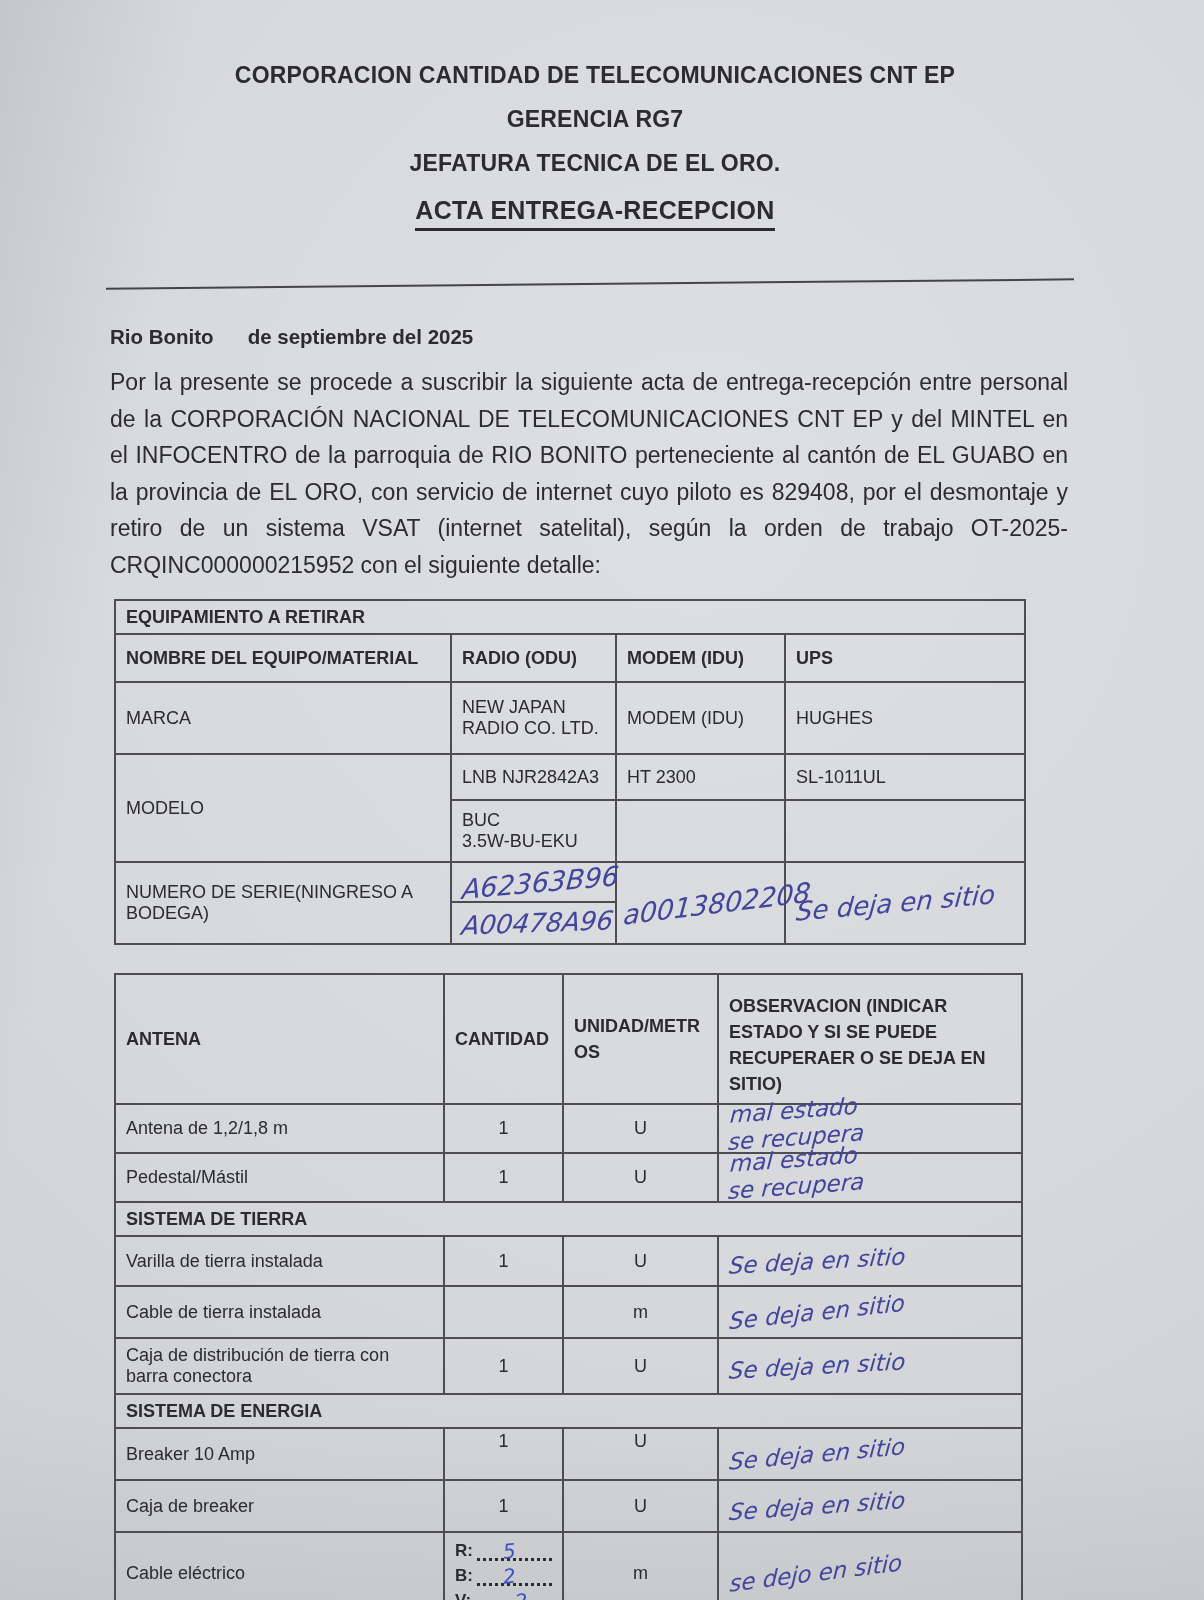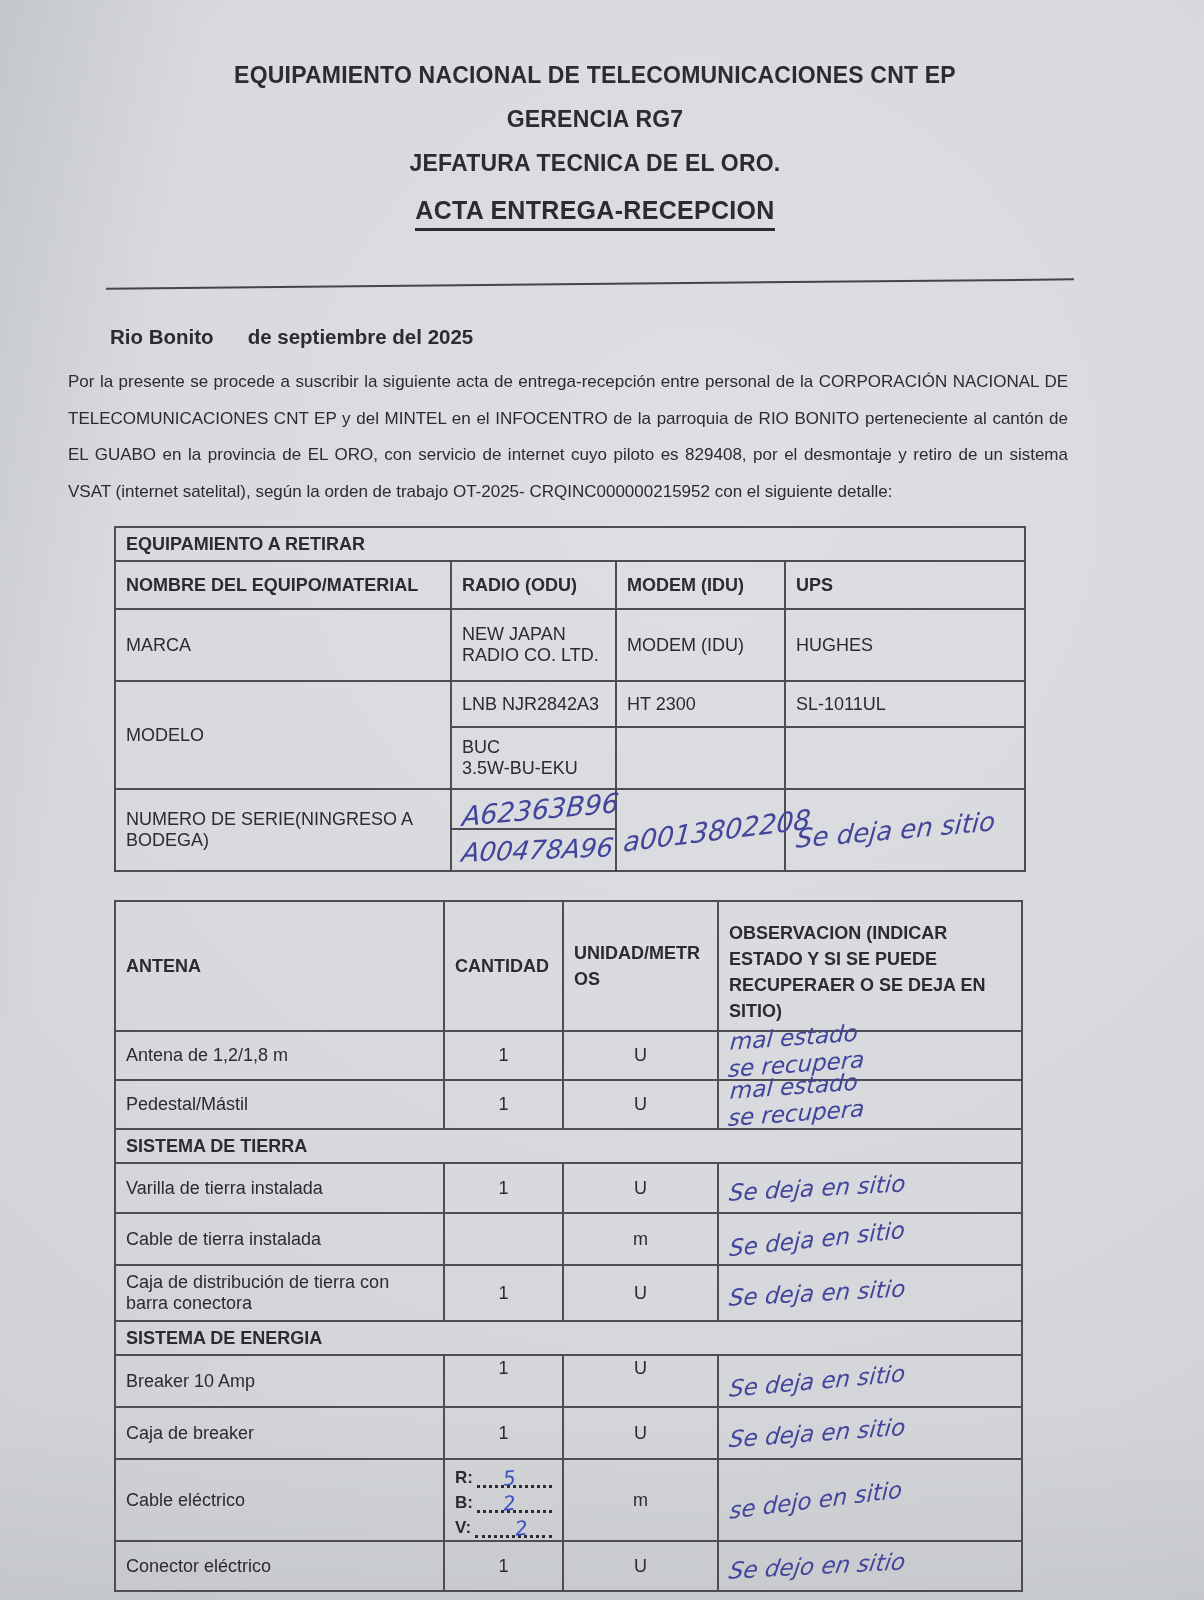--- a/index.html
+++ b/index.html
@@ -14,21 +14,21 @@
       linear-gradient(0deg, rgba(120,125,132,.10) 0%, rgba(0,0,0,0) 12%),
       radial-gradient(ellipse 120% 95% at 58% 30%, #dedfe2 0%, #d6d8db 52%, #caccd0 100%);
   }
   .header{width:980px;margin:0 0 0 105px;padding-top:62px;text-align:center;}
   .h-line{font-weight:bold;font-size:23px;letter-spacing:.2px;margin:0 0 17px 0;}
   .doc-title{display:inline-block;font-weight:bold;font-size:25px;letter-spacing:.3px;
     border-bottom:3px solid #2b2b30;padding-bottom:3px;margin-top:2px;}
   .rule{margin:52px 130px 0 106px;border:none;border-top:2px solid #44444a;transform:rotate(-0.55deg);}
   .dateline{margin:40px 0 0 110px;font-weight:bold;font-size:20.5px;}
   .date-gap{display:inline-block;width:34px;}
-  .intro{margin:15px 136px 0 68px;font-size:17px;line-height:36.5px;text-align:justify;}
+  .intro{margin:15px 136px 0 110px;font-size:23px;line-height:36.5px;text-align:justify;}
 
   table{border-collapse:collapse;table-layout:fixed;}
   td{border:2px solid #4d4d52;padding:2px 10px;vertical-align:middle;font-size:18px;overflow:visible;}
   .tbl1{margin:16px 0 0 114px;width:910px;}
   .tbl2{margin:28px 0 0 114px;width:907px;}
   .section-cell{font-weight:bold;height:28px;margin-top:8px;}
   .head-cell{font-weight:bold;}
   .pre{white-space:pre-line;}
   .center{text-align:center;}
   .obs-head{line-height:26px;padding-top:18px;padding-bottom:6px;}
@@ -49,21 +49,21 @@
   .leader .dots{display:inline-block;width:82px;margin-left:4px;border-bottom:3px dotted #2b2b30;height:12px;position:relative;}
   .leader .hw-digit{position:absolute;left:26px;bottom:-3px;font-size:20px;font-weight:normal;
     font-family:"DejaVu Sans",sans-serif;font-style:italic;color:#3a52c4;transform:rotate(-6deg);}
 </style>
 </head>
 <body>
 
 <div class="page">
 
   <div class="header">
-    <div class="h-line">EQUIPAMIENTO NACIONAL DE TELECOMUNICACIONES CNT EP</div>
+    <div class="h-line">CORPORACION CANTIDAD DE TELECOMUNICACIONES CNT EP</div>
     <div class="h-line">GERENCIA RG7</div>
     <div class="h-line">JEFATURA TECNICA DE EL ORO.</div>
     <div><span class="doc-title">ACTA ENTREGA-RECEPCION</span></div>
   </div>
 
   <hr class="rule">
 
   <div class="dateline">
     <span>Rio Bonito</span><span class="date-gap"></span><span>de septiembre del 2025</span>
   </div>

